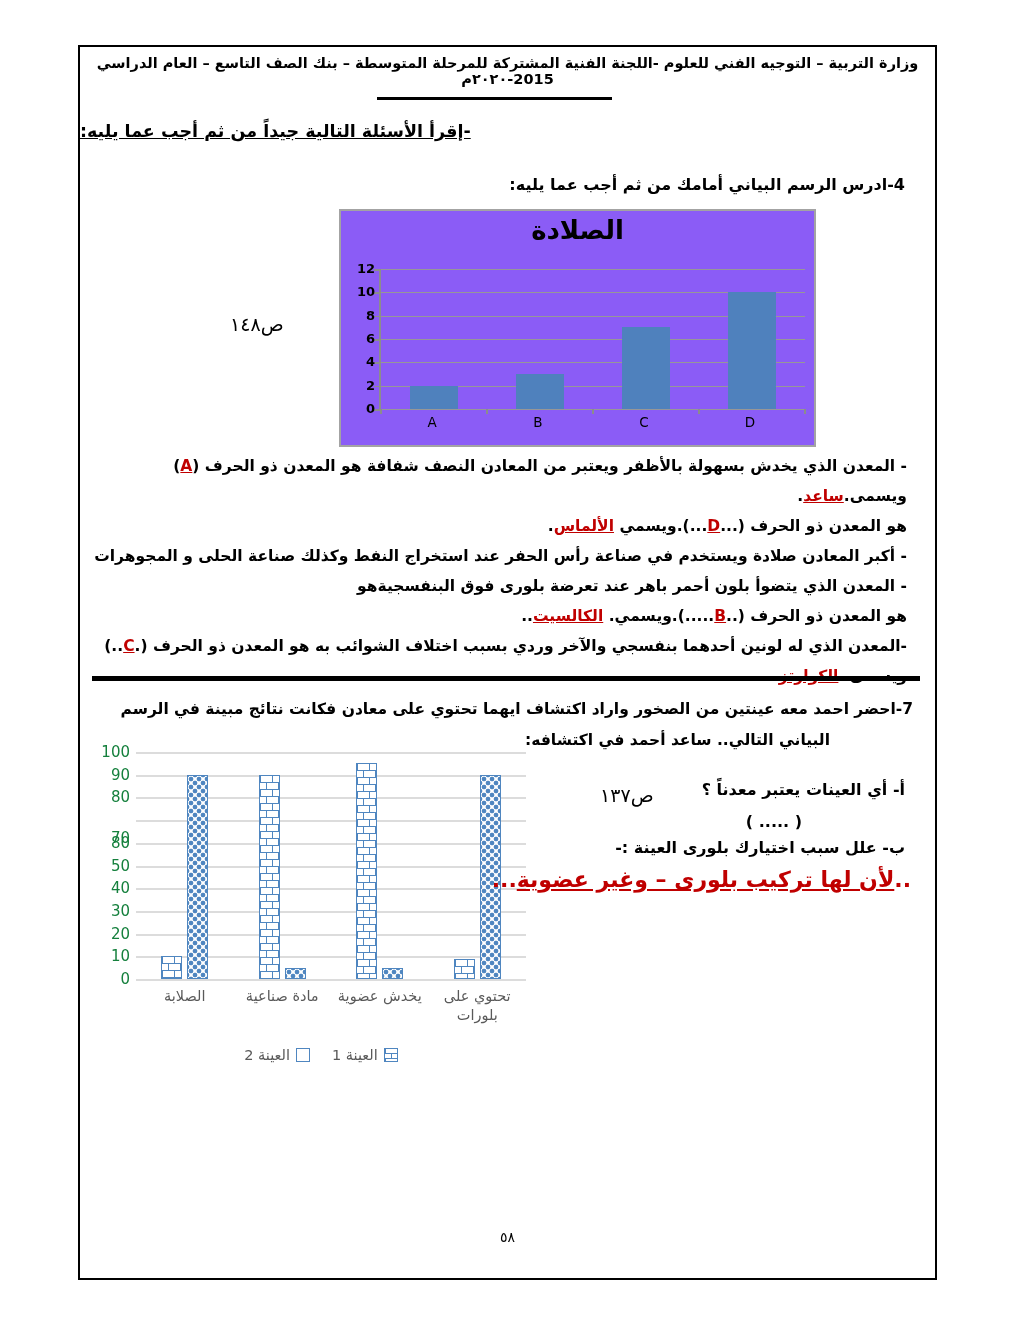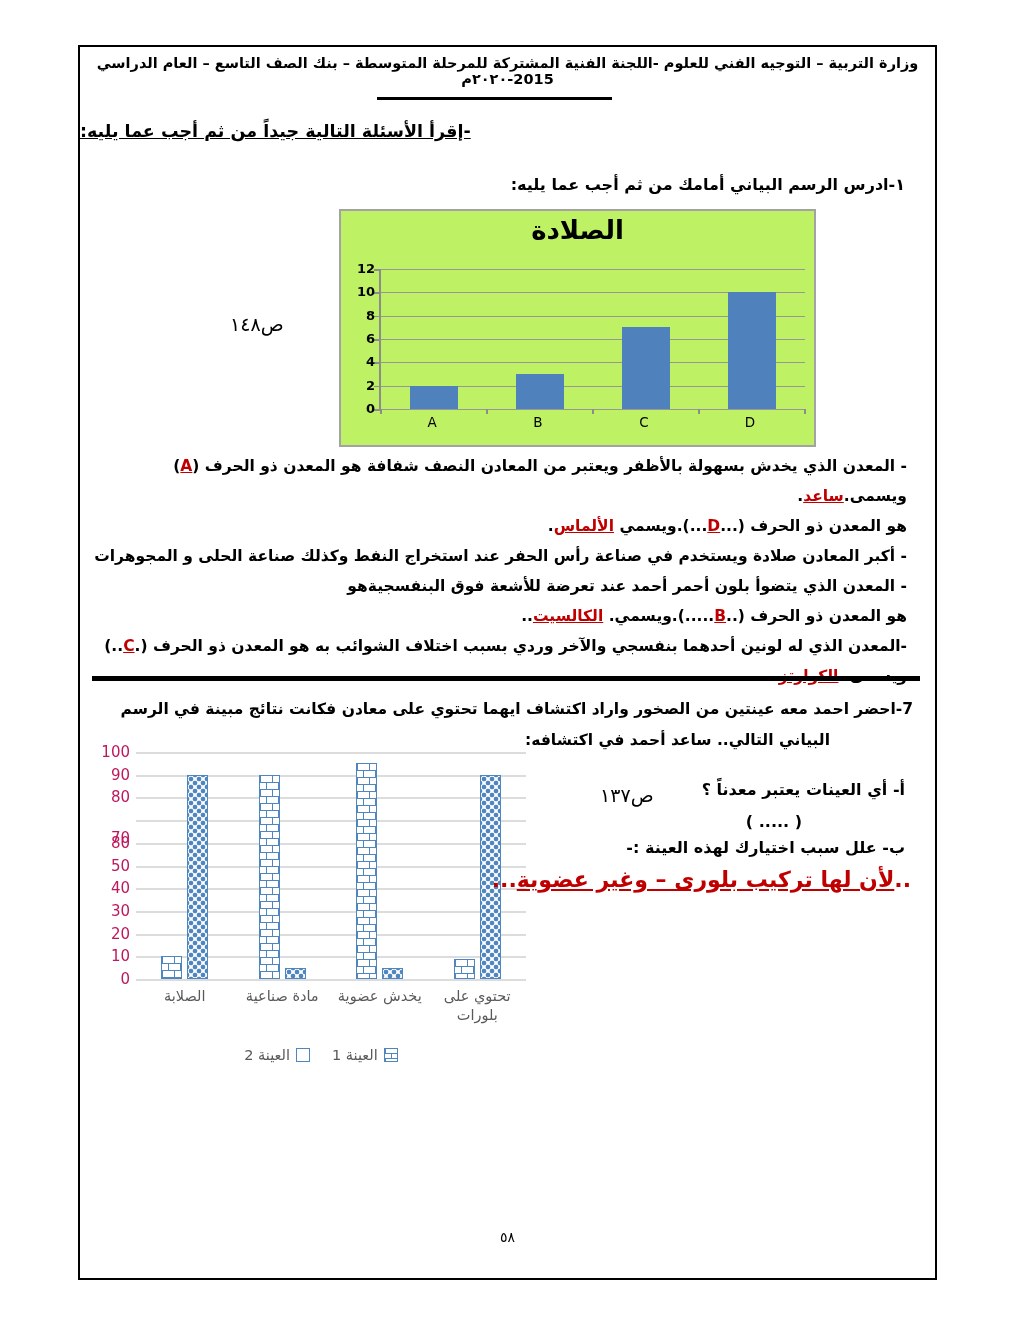--- a/index.html
+++ b/index.html
@@ -13,21 +13,21 @@
   .header{top:8px;left:6px;right:6px;text-align:center;direction:rtl;
           font-weight:bold;font-size:14.5px;letter-spacing:0;}
   .header-rule{top:50px;left:297px;width:235px;height:3px;background:#000;}
   .main-title{top:74px;left:0;width:100%;text-align:left;direction:rtl;font-size:17.5px;font-weight:bold;}
   .main-title .u{text-decoration:underline;}
 
   .q1-prompt{top:128px;right:30px;direction:rtl;font-size:16px;font-weight:bold;}
   .page-ref1{top:266px;left:150px;font-size:19px;}
 
   
-  .chart1{left:259px;top:162px;width:473px;height:234px;border:2px solid #a3a3a3;background:#bef264;}
+  .chart1{left:259px;top:162px;width:473px;height:234px;border:2px solid #a3a3a3;background:#8b5cf6;}
   .chart1 *{position:absolute;}
   .chart1-title{top:4px;left:0;width:100%;text-align:center;font-size:26px;font-weight:bold;direction:rtl;}
   .chart1-plot{left:38px;top:58px;width:424px;height:140px;border-left:2px solid #8c8c8c;}
   .c1-grid{left:0;width:100%;height:0;border-top:1.5px solid #979797;}
   .c1-ylab{left:-38px;width:32px;text-align:right;font-size:13px;font-weight:bold;height:16px;line-height:16px;}
   .c1-ytick{left:-7px;width:7px;height:1.5px;background:#8c8c8c;}
   .c1-xtick{width:1.5px;height:5px;background:#8c8c8c;}
   .c1-bar{bottom:0;background:#4f81bd;}
   .c1-xlab{top:203px;font-size:13.5px;text-align:center;}
 
@@ -40,21 +40,21 @@
   .divider{top:629px;left:12px;width:828px;height:5px;background:#000;}
 
   .q2-prompt1{top:653px;left:20px;right:22px;direction:rtl;text-align:right;font-size:15.5px;font-weight:bold;}
   .q2-prompt2{top:684px;left:0;right:105px;direction:rtl;text-align:right;font-size:15.5px;font-weight:bold;}
 
   
   .chart2{left:16px;top:700px;width:450px;height:375px;}
   .chart2 *{position:absolute;}
   .c2-plot{left:40px;top:5px;width:390px;height:227px;}
   .c2-grid{left:0;width:100%;height:0;border-top:2px solid #dcdcdc;}
-  .c2-ylab{left:-40px;width:34px;text-align:right;font-size:15px;color:#be185d;height:18px;line-height:18px;}
+  .c2-ylab{left:-40px;width:34px;text-align:right;font-size:15px;color:#15803d;height:18px;line-height:18px;}
   .c2-bar{bottom:0;box-sizing:border-box;background:#fff;border:1.3px solid #4f86c0;overflow:hidden;}
   .brick-row{position:static !important;display:block;box-sizing:border-box;border-bottom:1.3px solid #4f86c0;
              background-image:repeating-linear-gradient(to right,#4f86c0 0 1.3px,rgba(255,255,255,0) 1.3px 12px);}
   .dots{background-color:#fff;
         background-image:
           radial-gradient(circle at 3px 3px,#4f86c0 2px,rgba(255,255,255,0) 2.7px),
           radial-gradient(circle at 3px 3px,#4f86c0 2px,rgba(255,255,255,0) 2.7px);
         background-size:8px 8px,8px 8px;background-position:0 0,4px 4px;}
   .c2-xlab{top:240px;direction:rtl;text-align:center;font-size:14.5px;color:#595959;line-height:19px;}
   .c2-legend{top:300px;left:0;width:450px;display:flex;flex-direction:row-reverse;justify-content:center;gap:22px;position:absolute;}
@@ -72,21 +72,21 @@
 </style>
 </head>
 <body>
 
 <div class="frame">
 
   <div class="header">وزارة التربية – التوجيه الفني للعلوم -اللجنة الفنية المشتركة للمرحلة المتوسطة – بنك الصف التاسع – العام الدراسي 2015-٢٠٢٠م</div>
   <div class="header-rule"></div>
   <div class="main-title"><span class="u">-إقرأ الأسئلة التالية جيداً من ثم أجب عما يليه:</span></div>
 
-  <div class="q1-prompt">١-ادرس الرسم البياني أمامك من ثم أجب عما يليه:</div>
+  <div class="q1-prompt">4-ادرس الرسم البياني أمامك من ثم أجب عما يليه:</div>
   <div class="page-ref1">ص١٤٨</div>
 
   <div class="chart1" id="chart1">
     <div class="chart1-title" id="c1-title">الصلادة</div>
     <div class="chart1-plot" id="c1-plot">
         <div class="c1-grid" style="top: 140px;"></div>
         <div class="c1-ytick" style="top: 140px;"></div>
         <div class="c1-ylab" style="top: 132px;">0</div>
         <div class="c1-grid" style="top: 116.667px;"></div>
         <div class="c1-ytick" style="top: 116.667px;"></div>
@@ -119,21 +119,21 @@
   <div class="c1-xlab" style="left: 38px; width: 106px;">A</div>
       <div class="c1-xlab" style="left: 144px; width: 106px;">B</div>
       <div class="c1-xlab" style="left: 250px; width: 106px;">C</div>
       <div class="c1-xlab" style="left: 356px; width: 106px;">D</div>
     </div>
 
   <div class="q1-answers" id="q1-answers">
       <div class="ans-line"><span class="">- المعدن الذي يخدش بسهولة بالأظفر ويعتبر من المعادن النصف شفافة هو المعدن ذو الحرف (</span><span class="seg-red seg-u">A</span><span class="">) ويسمى.</span><span class="seg-red seg-u">ساعد</span><span class="">.</span></div>
       <div class="ans-line"><span class="">هو المعدن ذو الحرف (...</span><span class="seg-red seg-u">D</span><span class="">...).ويسمي </span><span class="seg-red seg-u">الألماس</span><span class="">.</span></div>
       <div class="ans-line"><span class="">- أكبر المعادن صلادة ويستخدم في صناعة رأس الحفر عند استخراج النفط وكذلك صناعة الحلى و المجوهرات</span></div>
-      <div class="ans-line"><span class="">- المعدن الذي يتضوأ بلون أحمر أحمد عند تعرضة للأشعة فوق البنفسجيةهو</span></div>
+      <div class="ans-line"><span class="">- المعدن الذي يتضوأ بلون أحمر باهر عند تعرضة بلورى فوق البنفسجيةهو</span></div>
       <div class="ans-line"><span class="">هو المعدن ذو الحرف (..</span><span class="seg-red seg-u">B</span><span class="">.....).ويسمي. </span><span class="seg-red seg-u">الكالسيت</span><span class="">..</span></div>
       <div class="ans-line"><span class="">-المعدن الذي له لونين أحدهما بنفسجي والآخر وردي بسبب اختلاف الشوائب به  هو المعدن ذو الحرف (.</span><span class="seg-red seg-u">C</span><span class="">..)</span></div>
       <div class="ans-line"><span class="">ويسمى. </span><span class="seg-red seg-u">الكوارتز</span><span class="">.</span></div>
     </div>
 
   <div class="divider"></div>
 
   <div class="q2-prompt1">7-احضر احمد معه عينتين من الصخور واراد اكتشاف ايهما تحتوي على معادن فكانت نتائج مبينة في الرسم</div>
   <div class="q2-prompt2">البياني التالي.. ساعد أحمد في اكتشافه:</div>
 
@@ -258,19 +258,19 @@
       </div>
   <div class="c2-xlab" style="left: 44px; width: 89.5px;">الصلابة</div>
       <div class="c2-xlab" style="left: 141.5px; width: 89.5px;">مادة صناعية</div>
       <div class="c2-xlab" style="left: 239px; width: 89.5px;">يخدش عضوية</div>
       <div class="c2-xlab" style="left: 336.5px; width: 89.5px;">تحتوي على بلورات</div>
     </div>
 
   <div class="q2-pageref">ص١٣٧</div>
   <div class="q2-parta">أ- أي العينات يعتبر معدناً ؟</div>
   <div class="q2-blank">( ..... )</div>
-  <div class="q2-partb">ب- علل سبب اختيارك لهذه العينة :-</div>
+  <div class="q2-partb">ب- علل سبب اختيارك بلورى العينة :-</div>
   <div class="q2-answer" id="q2-answer">
       <div class="ans-line"><span class="seg-red ">..</span><span class="seg-red seg-u">لأن لها تركيب بلورى – وغير عضوية</span><span class="seg-red ">...</span></div>
     </div>
 
   <div class="page-num">٥٨</div>
 </div>
 
 </body></html>

